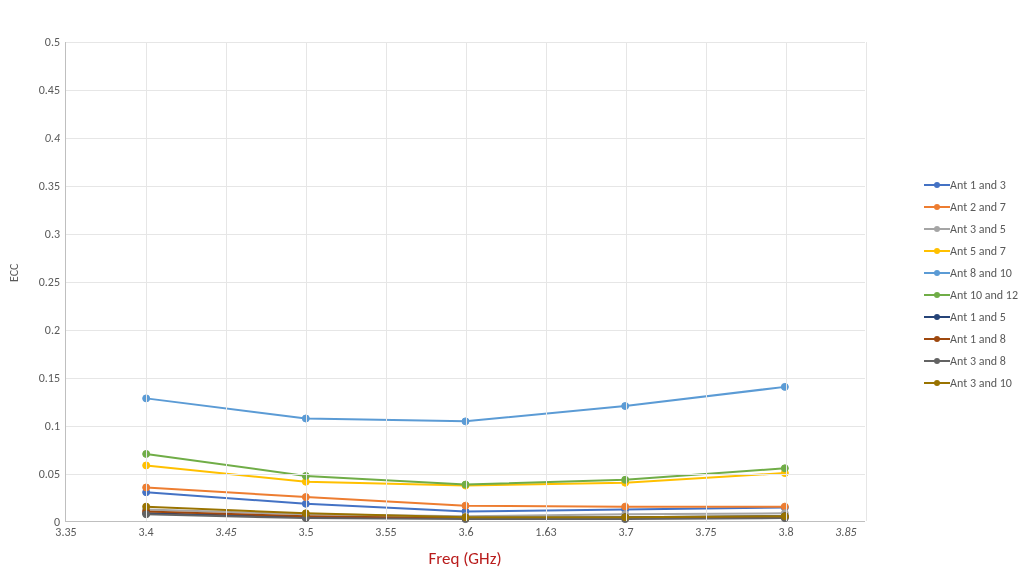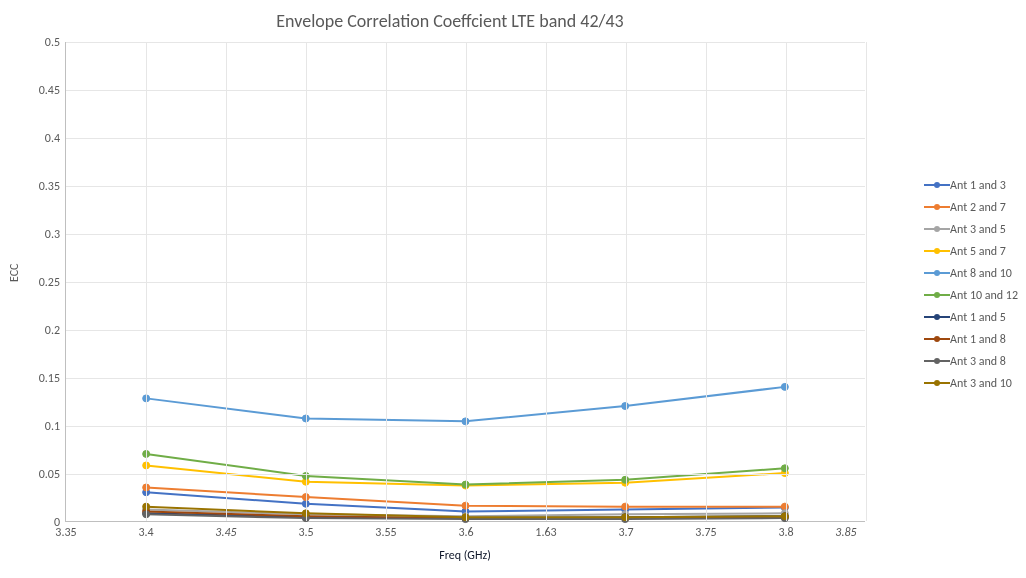--- a/index.html
+++ b/index.html
@@ -76,22 +76,22 @@
     transform-origin: left top;
     font-size: 12px;
     color: #595959;
   }
   .axis-label-x {
     position: absolute;
     top: 548px;
     left: 65px;
     width: 800px;
     text-align: center;
-    font-size: 12px;
-    color: #0f172a;
+    font-size: 17px;
+    color: #b91c1c;
   }
   .legend {
     position: absolute;
     right: 8px;
     top: 170px;
     font-size: 12px;
     color: #595959;
   }
   .legend-item {
     display: flex;
@@ -128,21 +128,20 @@
     width: 100%;
     height: 100%;
     overflow: visible;
   }
 </style>
 </head>
 <body>
 
 <div class="chart-container">
 
-  <div class="chart-title">Envelope Correlation Coeffcient LTE band 42/43</div>
 
   <div class="axis-label-y">ECC</div>
   <div class="axis-label-x">Freq (GHz)</div>
 
   <div class="plot-area" id="plot">
 
     <svg class="series" id="series-svg" viewBox="0 0 800 480">
         <path d="M79.99999999999972 451.2 L239.99999999999986 462.72 L400 470.4 L560.0000000000001 468.48 L719.9999999999995 466.56" fill="none" stroke="#4472c4" stroke-width="2"></path>
         <circle cx="79.99999999999972" cy="451.2" r="3.5" fill="#4472c4" stroke="#4472c4"></circle>
         <circle cx="239.99999999999986" cy="462.72" r="3.5" fill="#4472c4" stroke="#4472c4"></circle>
@@ -213,21 +212,21 @@
       <div class="tick-y" style="top: 336px;">0.15</div>
       <div class="gridline-h" style="top: 288px;"></div>
       <div class="tick-y" style="top: 288px; text-align: center;">0.2</div>
       <div class="gridline-h" style="top: 240px;"></div>
       <div class="tick-y" style="top: 240px; margin-left: 14px;">0.25</div>
       <div class="gridline-h" style="top: 192px;"></div>
       <div class="tick-y" style="top: 192px;">0.3</div>
       <div class="gridline-h" style="top: 144px;"></div>
       <div class="tick-y" style="top: 144px;">0.35</div>
       <div class="gridline-h" style="top: 96px;"></div>
-      <div class="tick-y" style="top: 96px;">0.4</div>
+      <div class="tick-y" style="top: 96px; font-style: italic;">0.4</div>
       <div class="gridline-h" style="top: 48px;"></div>
       <div class="tick-y" style="top: 48px;">0.45</div>
       <div class="gridline-h" style="top: 0px;"></div>
       <div class="tick-y" style="top: 0px;">0.5</div>
       <div class="tick-x" style="left: 0px;">3.35</div>
       <div class="gridline-v" style="left: 80px;"></div>
       <div class="tick-x" style="left: 80px;">3.4</div>
       <div class="gridline-v" style="left: 160px;"></div>
       <div class="tick-x" style="left: 160px; font-style: italic;">3.45</div>
       <div class="gridline-v" style="left: 240px;"></div>

